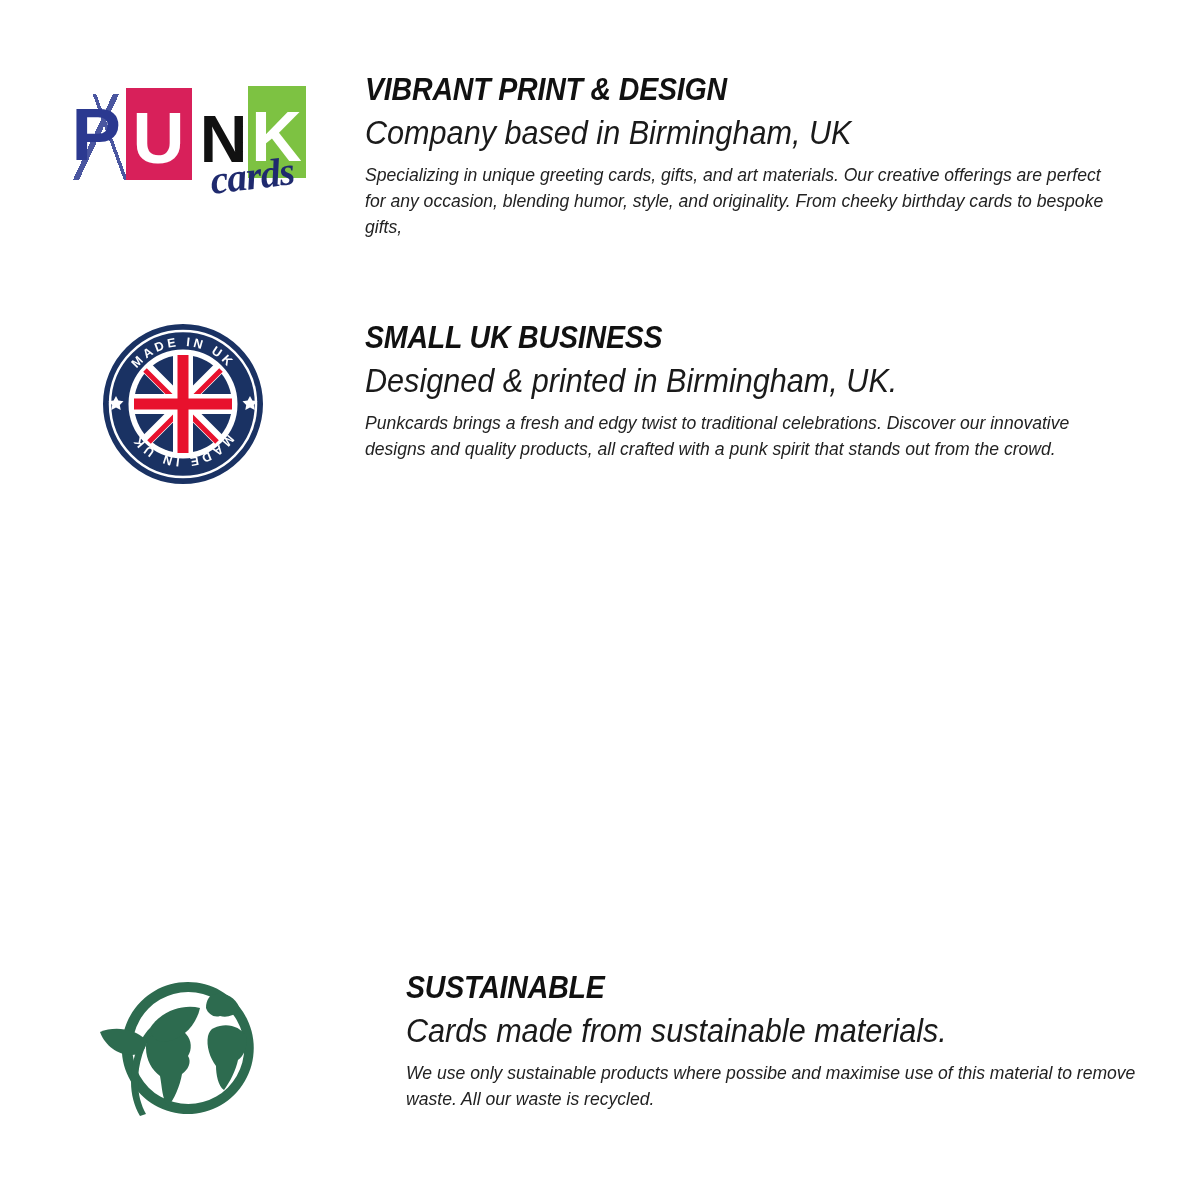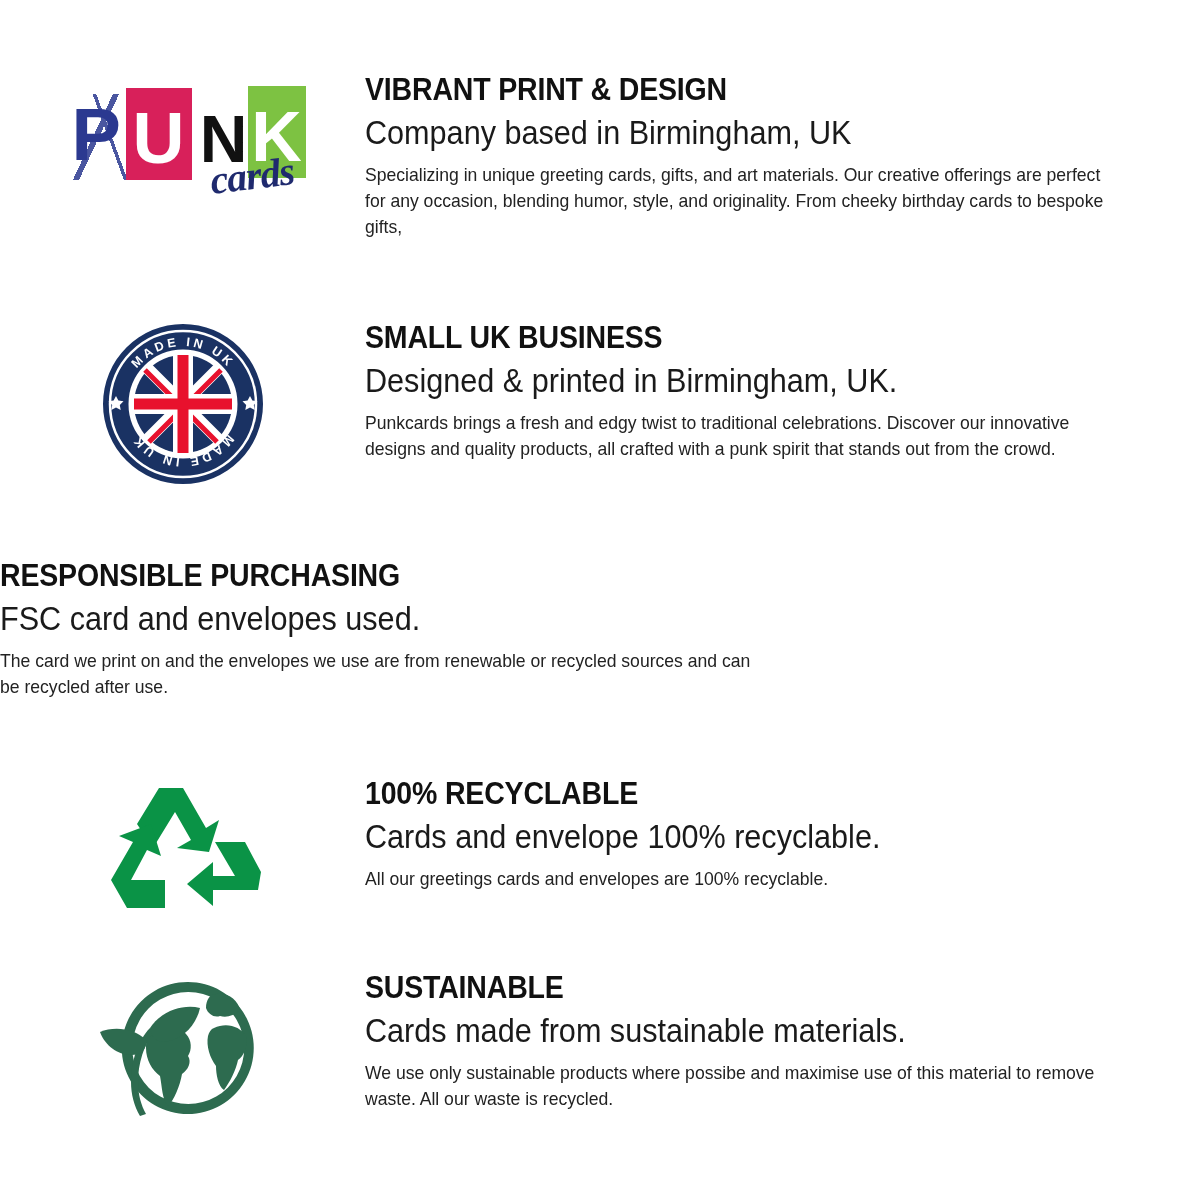--- a/index.html
+++ b/index.html
@@ -20,33 +20,34 @@
     align-items:flex-start;
     width:1200px;
     position:absolute;
     left:0;
   }
   
   .row-0 { top:72px;  }
   .row-1 { top:320px; }
   .row-2 { top:558px; }
   .row-3 { top:776px; }
-  .row-4 { top:970px; }
+  .row-4 { top:970px;gap:41px; }
 
   .icon-cell {
     width:365px;
     min-width:365px;
     display:flex;
     align-items:flex-start;
     justify-content:center;
     padding-top:4px;
   }
   .text-cell {
     width:750px;
     padding-right:35px;
+    font-style:italic;
   }
 
   .feature-title {
     font-family:"Liberation Sans", sans-serif;
     font-weight:700;
     font-size:31px;
     line-height:36px;
     letter-spacing:-0.2px;
     color:#111111;
     transform:scaleX(0.92);
@@ -212,52 +213,22 @@
       </svg>
     </div>
     <div class="text-cell">
       <div class="feature-title">SMALL UK BUSINESS</div>
       <div class="feature-subtitle">Designed &amp; printed in Birmingham, UK.</div>
       <div class="feature-body">Punkcards brings a fresh and edgy twist to traditional celebrations. Discover our innovative designs and quality products, all crafted with a punk spirit that stands out from the crowd.</div>
     </div>
   </div>
 
   <div class="feature-row row-2">
-    <div class="text-cell">
-      <div class="feature-title">RESPONSIBLE PURCHASING</div>
-      <div class="feature-subtitle">FSC card and envelopes used.</div>
-      <div class="feature-body">The card we print on and the envelopes we use are from renewable or recycled sources and can be recycled after use.</div>
-    </div>
-  </div>
-
-  <div class="feature-row row-3">
-    <div class="icon-cell">
-      <svg class="svg-icon" width="160" height="140" viewBox="0 0 160 140">
-        <g fill="#0a9346">
-
-          <path d="M 80,8
-                   L 103,48 L 116,40 L 106,72 L 74,68 L 88,60 L 72,32 L 50,68
-                   L 34,44 L 56,8 Z"></path>
-
-          <path d="M 155,110
-                   L 110,110 L 110,126 L 84,104 L 110,82 L 110,96
-                   L 132,96 L 112,62 L 142,62 L 158,92 Z"></path>
-
-          <path d="M 8,100
-                   L 30,62 L 16,56 L 48,44 L 58,76 L 44,70 L 28,100
-                   L 62,100 L 62,128 L 24,128 Z"></path>
-        </g>
-      </svg>
-    </div>
-    <div class="text-cell">
-      <div class="feature-title">100% RECYCLABLE</div>
-      <div class="feature-subtitle">Cards and envelope 100% recyclable.</div>
-      <div class="feature-body">All our greetings cards and envelopes are 100% recyclable.</div>
-    </div>
-  </div>
+  </div>
+
 
   <div class="feature-row row-4">
     <div class="icon-cell">
       <svg class="svg-icon" width="190" height="150" viewBox="0 0 190 150">
         <g fill="#2d6b4f">
 
           <path d="M 100,8 a 66,66 0 1,1 -0.5,0 Z
                    M 100,18 a 56,56 0 1,0 0.5,0 Z" fill-rule="evenodd"></path>
 
           <path d="M 66,56

